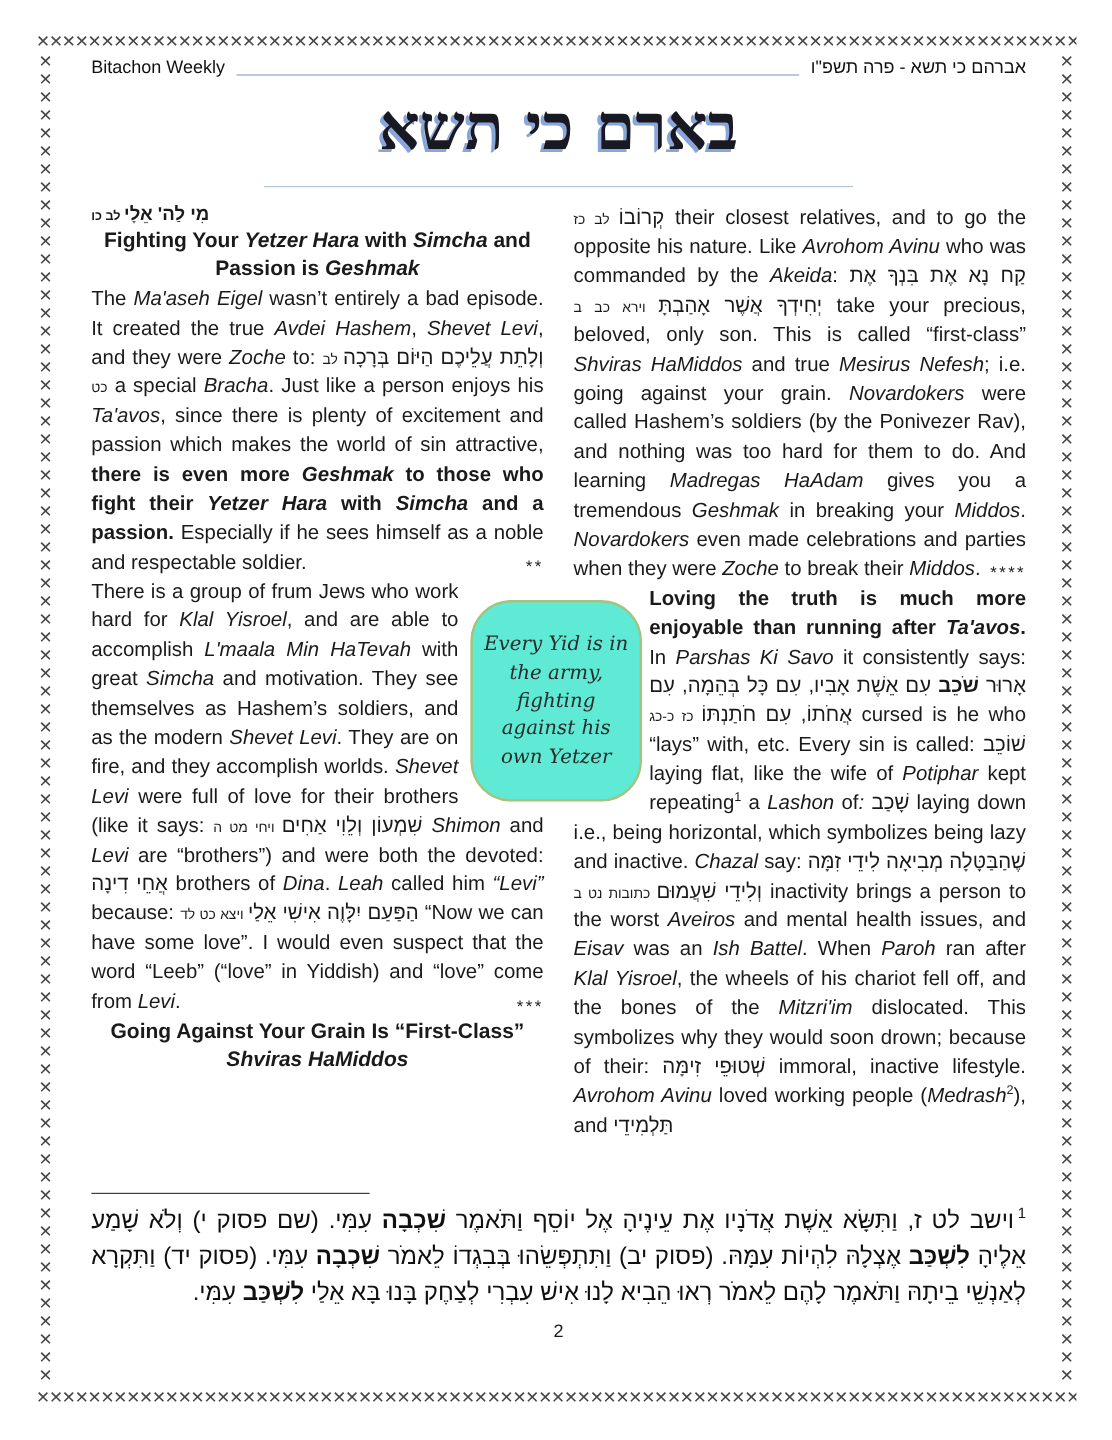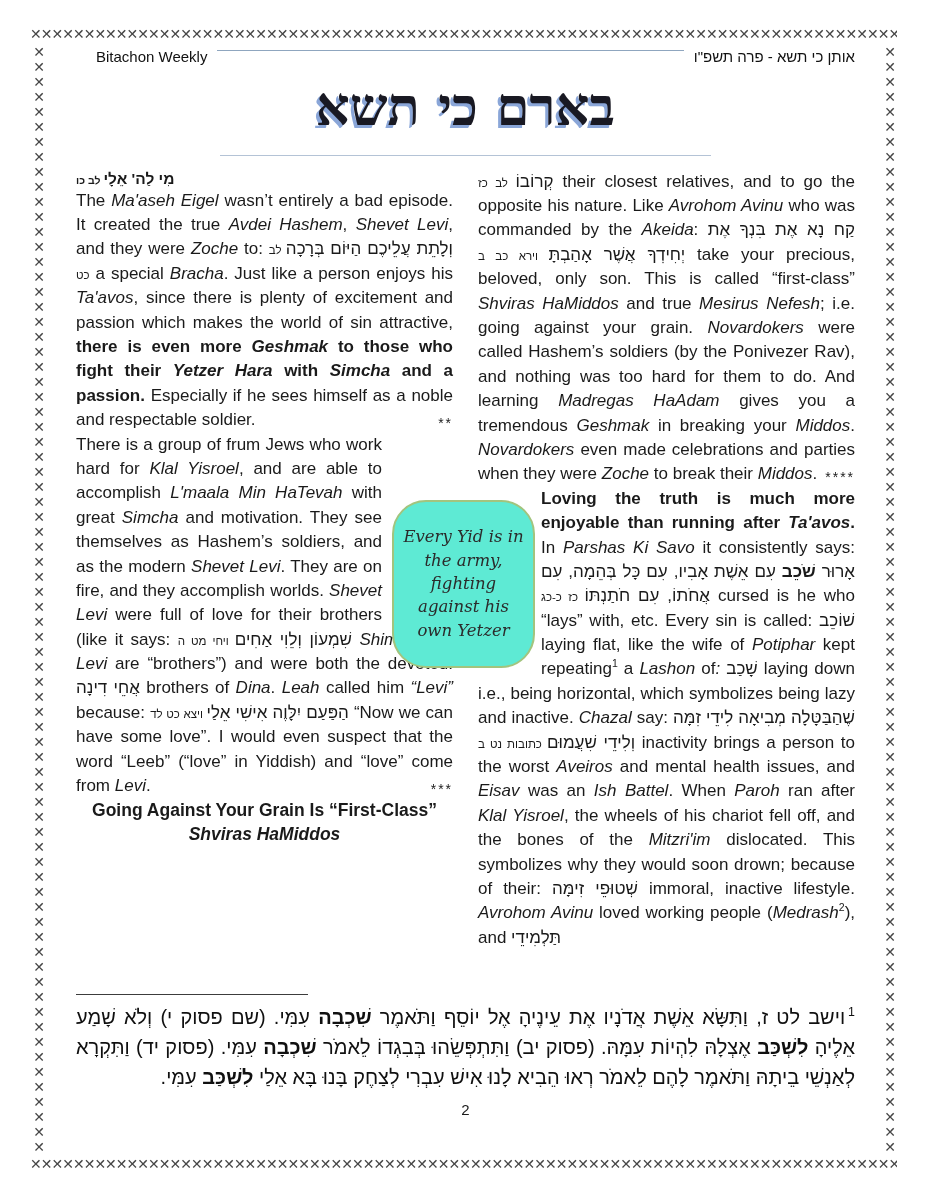--- a/index.html
+++ b/index.html
@@ -8,21 +8,21 @@
   
   .deco{position:absolute;color:#464646;font-size:14px;letter-spacing:-1px;line-height:17px;
         white-space:nowrap;overflow:hidden;user-select:none;}
   .deco-top{left:30px;right:30px;top:26px;height:18px;}
   .deco-bottom{left:30px;right:30px;bottom:26px;height:18px;}
   .deco-left{top:44px;bottom:44px;left:29px;width:18px;writing-mode:vertical-rl;}
   .deco-right{top:44px;bottom:44px;right:29px;width:18px;writing-mode:vertical-rl;}
 
   .content{position:absolute;left:76px;right:72px;top:48px;height:1112px;overflow:hidden;}
 
-  .header-row{display:flex;align-items:flex-start;font-size:15px;color:#111;margin-left:20px;}
+  .header-row{display:flex;align-items:flex-end;font-size:15px;color:#111;}
   .hdr-left{white-space:nowrap;}
   .hdr-line{flex:1;border-bottom:1.5px solid #8fa6bf;margin:0 10px 2px 10px;height:2px;}
   .hdr-right{white-space:nowrap;direction:rtl;}
 
   .title{text-align:center;font-size:53px;font-weight:700;margin:14px 0 2px;color:#191923;
          font-family:"DejaVu Serif","Liberation Serif",serif;line-height:1.05;
          text-shadow:-3px 3px 0 #8aa6d8;}
   .title-rule{width:63%;margin:20px auto 14px;border-top:1.5px solid #b4c3d6;height:0;}
 
   .columns{display:flex;gap:25px;position:relative;min-height:812px;}
@@ -60,29 +60,30 @@
   <div class="deco deco-top">✕✕✕✕✕✕✕✕✕✕✕✕✕✕✕✕✕✕✕✕✕✕✕✕✕✕✕✕✕✕✕✕✕✕✕✕✕✕✕✕✕✕✕✕✕✕✕✕✕✕✕✕✕✕✕✕✕✕✕✕✕✕✕✕✕✕✕✕✕✕✕✕✕✕✕✕✕✕✕✕✕✕✕✕✕✕✕✕✕✕✕✕✕✕✕✕✕✕✕✕✕✕✕✕✕✕✕✕✕✕✕✕✕✕✕✕✕✕✕✕✕✕✕✕✕✕✕✕✕✕✕✕✕✕✕✕✕✕✕✕✕✕✕✕✕✕✕✕✕✕✕✕✕✕✕✕✕✕✕✕✕✕✕✕✕✕✕✕✕✕✕✕✕✕✕✕✕✕✕✕✕✕✕✕✕✕✕✕✕✕✕✕✕✕✕✕✕✕✕✕✕✕✕✕✕✕✕✕✕✕✕✕✕✕✕✕✕✕✕✕✕✕✕✕✕✕✕✕✕✕✕✕✕✕✕✕✕✕✕✕✕✕✕✕✕✕✕✕✕✕✕✕✕✕✕✕✕✕✕✕✕✕✕✕✕✕✕✕✕✕✕✕✕✕✕✕✕✕✕✕✕✕✕✕✕✕✕✕✕✕✕✕✕✕✕✕✕✕✕✕</div>
   <div class="deco deco-bottom">✕✕✕✕✕✕✕✕✕✕✕✕✕✕✕✕✕✕✕✕✕✕✕✕✕✕✕✕✕✕✕✕✕✕✕✕✕✕✕✕✕✕✕✕✕✕✕✕✕✕✕✕✕✕✕✕✕✕✕✕✕✕✕✕✕✕✕✕✕✕✕✕✕✕✕✕✕✕✕✕✕✕✕✕✕✕✕✕✕✕✕✕✕✕✕✕✕✕✕✕✕✕✕✕✕✕✕✕✕✕✕✕✕✕✕✕✕✕✕✕✕✕✕✕✕✕✕✕✕✕✕✕✕✕✕✕✕✕✕✕✕✕✕✕✕✕✕✕✕✕✕✕✕✕✕✕✕✕✕✕✕✕✕✕✕✕✕✕✕✕✕✕✕✕✕✕✕✕✕✕✕✕✕✕✕✕✕✕✕✕✕✕✕✕✕✕✕✕✕✕✕✕✕✕✕✕✕✕✕✕✕✕✕✕✕✕✕✕✕✕✕✕✕✕✕✕✕✕✕✕✕✕✕✕✕✕✕✕✕✕✕✕✕✕✕✕✕✕✕✕✕✕✕✕✕✕✕✕✕✕✕✕✕✕✕✕✕✕✕✕✕✕✕✕✕✕✕✕✕✕✕✕✕✕✕✕✕✕✕✕✕✕✕✕✕✕✕✕✕✕</div>
   <div class="deco deco-left">✕✕✕✕✕✕✕✕✕✕✕✕✕✕✕✕✕✕✕✕✕✕✕✕✕✕✕✕✕✕✕✕✕✕✕✕✕✕✕✕✕✕✕✕✕✕✕✕✕✕✕✕✕✕✕✕✕✕✕✕✕✕✕✕✕✕✕✕✕✕✕✕✕✕✕✕✕✕✕✕✕✕✕✕✕✕✕✕✕✕✕✕✕✕✕✕✕✕✕✕✕✕✕✕✕✕✕✕✕✕✕✕✕✕✕✕✕✕✕✕✕✕✕✕✕✕✕✕✕✕✕✕✕✕✕✕✕✕✕✕✕✕✕✕✕✕✕✕✕✕✕✕✕✕✕✕✕✕✕✕✕✕✕✕✕✕✕✕✕✕✕✕✕✕✕✕✕✕✕✕✕✕✕✕✕✕✕✕✕✕✕✕✕✕✕✕✕✕✕✕✕✕✕✕✕✕✕✕✕✕✕✕✕✕✕✕✕✕✕✕✕✕✕✕✕✕✕✕✕✕✕✕✕✕✕✕✕✕✕✕✕✕✕✕✕✕✕✕✕✕✕✕✕✕✕✕✕✕✕✕✕✕✕✕✕✕✕✕✕✕✕✕✕✕✕✕✕✕✕✕✕✕✕✕✕✕✕✕✕✕✕✕✕✕✕✕✕✕✕✕</div>
   <div class="deco deco-right">✕✕✕✕✕✕✕✕✕✕✕✕✕✕✕✕✕✕✕✕✕✕✕✕✕✕✕✕✕✕✕✕✕✕✕✕✕✕✕✕✕✕✕✕✕✕✕✕✕✕✕✕✕✕✕✕✕✕✕✕✕✕✕✕✕✕✕✕✕✕✕✕✕✕✕✕✕✕✕✕✕✕✕✕✕✕✕✕✕✕✕✕✕✕✕✕✕✕✕✕✕✕✕✕✕✕✕✕✕✕✕✕✕✕✕✕✕✕✕✕✕✕✕✕✕✕✕✕✕✕✕✕✕✕✕✕✕✕✕✕✕✕✕✕✕✕✕✕✕✕✕✕✕✕✕✕✕✕✕✕✕✕✕✕✕✕✕✕✕✕✕✕✕✕✕✕✕✕✕✕✕✕✕✕✕✕✕✕✕✕✕✕✕✕✕✕✕✕✕✕✕✕✕✕✕✕✕✕✕✕✕✕✕✕✕✕✕✕✕✕✕✕✕✕✕✕✕✕✕✕✕✕✕✕✕✕✕✕✕✕✕✕✕✕✕✕✕✕✕✕✕✕✕✕✕✕✕✕✕✕✕✕✕✕✕✕✕✕✕✕✕✕✕✕✕✕✕✕✕✕✕✕✕✕✕✕✕✕✕✕✕✕✕✕✕✕✕✕✕✕</div>
 
   <div class="content">
 
     <div class="header-row">
       <span class="hdr-left">Bitachon Weekly</span>
       <span class="hdr-line"></span>
-      <span class="hdr-right">אותן כי תשא - פרה תשפ"ו</span>
+      <span class="hdr-right">אברהם כי תשא - פרה תשפ"ו</span>
     </div>
 
     <h1 class="title">בארם כי תשא</h1>
     <div class="title-rule"></div>
 
     <div class="columns">
       <div class="col">
         <div class="pasuk"><span class="bd">מִי לַה' אֵלָי</span><span class="heb-small"> לב כו</span></div>
+        <div class="sect-head">Fighting Your <span class="it">Yetzer Hara</span> with <span class="it">Simcha</span> and Passion is <span class="it">Geshmak</span></div>
         <p class="body-p">The <span class="it">Ma'aseh Eigel</span> wasn’t entirely a bad episode. It created the true <span class="it">Avdei Hashem</span>, <span class="it">Shevet Levi</span>, and they were <span class="it">Zoche</span> to: וְלָתֵת עֲלֵיכֶם הַיּוֹם בְּרָכָה<span class="heb-small"> לב כט</span> a special <span class="it">Bracha</span>. Just like a person enjoys his <span class="it">Ta'avos</span>, since there is plenty of excitement and passion which makes the world of sin attractive, <span class="bd">there is even more </span><span class="bi">Geshmak</span><span class="bd"> to those who fight their </span><span class="bi">Yetzer Hara</span><span class="bd"> with </span><span class="bi">Simcha</span><span class="bd"> and a passion.</span> Especially if he sees himself as a noble and respectable soldier.<span class="mark">**</span></p>
         <p class="body-p"><span class="spacer-r"></span><span>There is a group of frum Jews who work hard for <span class="it">Klal Yisroel</span>, and are able to accomplish <span class="it">L'maala Min HaTevah</span> with great <span class="it">Simcha</span> and motivation. They see themselves as Hashem’s soldiers, and as the modern <span class="it">Shevet Levi</span>. They are on fire, and they accomplish worlds. <span class="it">Shevet Levi</span> were full of love for their brothers (like it says: שִׁמְעוֹן וְלֵוִי אַחִים<span class="heb-small"> ויחי מט ה</span> <span class="it">Shimon</span> and <span class="it">Levi</span> are “brothers”) and were both the devoted: אֲחֵי דִינָה brothers of <span class="it">Dina</span>. <span class="it">Leah</span> called him <span class="it">“Levi”</span> because: הַפַּעַם יִלָּוֶה אִישִׁי אֵלַי<span class="heb-small"> ויצא כט לד</span> “Now we can have some love”. I would even suspect that the word “Leeb” (“love” in Yiddish) and “love” come from <span class="it">Levi</span>.<span class="mark">***</span></span></p>
         <div class="sect-head">Going Against Your Grain Is “First-Class” <span class="it">Shviras HaMiddos</span></div>
       </div>
 
       <div class="col">
         <p class="body-p">קְרוֹבוֹ<span class="heb-small"> לב כז</span> their closest relatives, and to go the opposite his nature. Like <span class="it">Avrohom Avinu</span> who was commanded by the <span class="it">Akeida</span>: קַח נָא אֶת בִּנְךָ אֶת יְחִידְךָ אֲשֶׁר אָהַבְתָּ<span class="heb-small"> וירא כב ב</span> take your precious, beloved, only son. This is called “first-class” <span class="it">Shviras HaMiddos</span> and true <span class="it">Mesirus Nefesh</span>; i.e. going against your grain. <span class="it">Novardokers</span> were called Hashem’s soldiers (by the Ponivezer Rav), and nothing was too hard for them to do. And learning <span class="it">Madregas HaAdam</span> gives you a tremendous <span class="it">Geshmak</span> in breaking your <span class="it">Middos</span>. <span class="it">Novardokers</span> even made celebrations and parties when they were <span class="it">Zoche</span> to break their <span class="it">Middos</span>.<span class="mark">****</span></p>
         <p class="body-p"><span class="spacer-l"></span><span><span class="bd">Loving the truth is much more enjoyable than running after </span><span class="bi">Ta'avos</span><span class="bd">.</span> In <span class="it">Parshas Ki Savo</span> it consistently says: אָרוּר <span class="heb-bold">שֹׁכֵב</span> עִם אֵשֶׁת אָבִיו, עִם כָּל בְּהֵמָה, עִם אֲחֹתוֹ, עִם חֹתַנְתּוֹ<span class="heb-small"> כז כ-כג</span> cursed is he who “lays” with, etc. Every sin is called: שׁוֹכֵב laying flat, like the wife of <span class="it">Potiphar</span> kept repeating<sup>1</sup> a <span class="it">Lashon</span> of<span class="it">:</span> שָׁכַב laying down i.e., being horizontal, which symbolizes being lazy and inactive. <span class="it">Chazal</span> say: שֶׁהַבַּטָּלָה מְבִיאָה לִידֵי זִמָּה וְלִידֵי שִׁעֲמוּם<span class="heb-small"> כתובות נט ב</span> inactivity brings a person to the worst <span class="it">Aveiros</span> and mental health issues, and <span class="it">Eisav</span> was an <span class="it">Ish Battel</span>. When <span class="it">Paroh</span> ran after <span class="it">Klal Yisroel</span>, the wheels of his chariot fell off, and the bones of the <span class="it">Mitzri'im</span> dislocated. This symbolizes why they would soon drown; because of their: שְׁטוּפֵי זִימָּה immoral, inactive lifestyle. <span class="it">Avrohom Avinu</span> loved working people (<span class="it">Medrash</span><sup>2</sup>), and תַּלְמִידֵי</span></p>
       </div>
 

